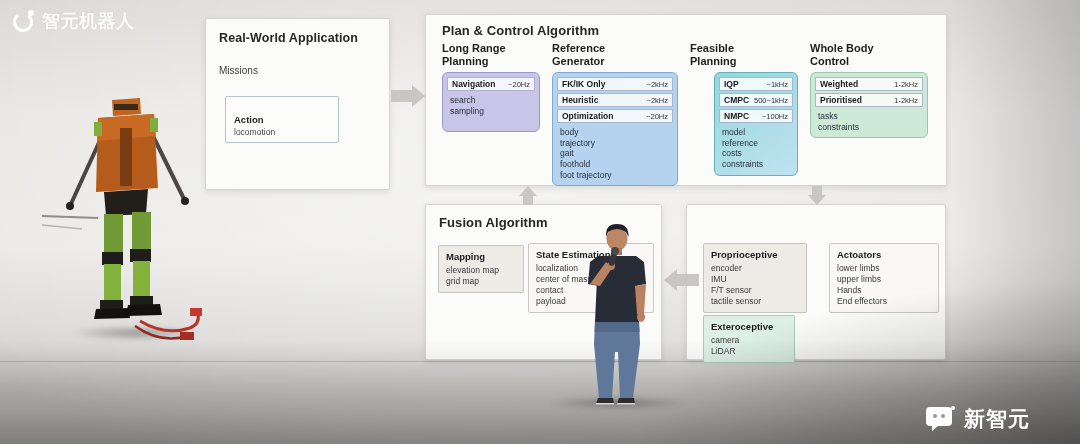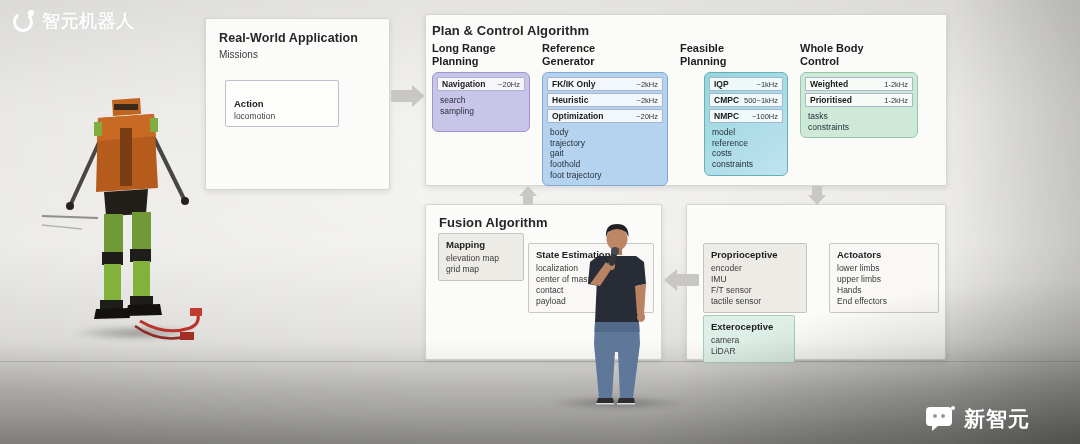--- a/index.html
+++ b/index.html
@@ -16,28 +16,28 @@
   .shade-corner{position:absolute;right:0;bottom:0;width:460px;height:170px;
     background:radial-gradient(ellipse at 100% 100%,rgba(25,25,23,0.38),rgba(0,0,0,0) 68%);}
 
   .panel{position:absolute;background:#fbfbf9;border:1px solid #d6d5d1;border-radius:2px;
     box-shadow:0 2px 6px rgba(0,0,0,0.10);box-sizing:border-box;}
   .panel-title{font-size:13px;font-weight:bold;color:#262626;letter-spacing:0.1px;white-space:nowrap;}
 
   
   .p-real{left:205px;top:18px;width:185px;height:172px;padding:12px 13px;}
   .p-real .panel-title{font-size:12.5px;}
-  .p-sub{font-size:10px;color:#3c3c3c;margin-top:4px;}
+  .p-sub{font-size:10px;color:#3c3c3c;margin-top:20px;}
   .action-box{margin:20px 0 0 6px;width:96px;background:#fdfdfc;border:1px solid #b9c2cc;
     border-radius:2px;padding:5px 8px;}
   .action-label{font-size:9.5px;font-weight:bold;color:#222;margin-top:12px;}
   .action-item{font-size:8.5px;color:#444;margin-top:2px;}
 
   
-  .p-plan{left:425px;top:14px;width:522px;height:172px;padding:8px 6px;}
+  .p-plan{left:425px;top:14px;width:522px;height:172px;padding:8px 16px;}
   .cols{display:flex;gap:12px;margin-top:4px;}
   .col{box-sizing:border-box;}
   .col-header{font-size:11px;font-weight:bold;color:#1d1d1d;line-height:1.2;height:24px;
     margin-bottom:6px;max-width:78px;}
   .group{border-radius:6px;padding:4px;box-sizing:border-box;}
   .g-purple{background:#c9c5e8;border:1px solid #9d97cf;min-height:60px;}
   .g-blue{background:#b5d3ee;border:1px solid #7fa9d4;}
   .g-teal{background:linear-gradient(145deg,#96d7da 0%,#bfe2f1 100%);border:1px solid #66b0ba;margin-left:24px;}
   .g-green{background:#cfe9d9;border:1px solid #99c6ab;}
   .strip{display:flex;justify-content:space-between;align-items:center;
@@ -51,21 +51,21 @@
   
   .p-fusion{left:425px;top:204px;width:237px;height:156px;}
   .p-hard{left:686px;top:204px;width:260px;height:156px;}
   .p-fusion .panel-title,.p-hard .panel-title{position:absolute;left:13px;top:10px;}
   .sbox{position:absolute;border-radius:2px;padding:5px 7px;box-sizing:border-box;}
   .sbox-title{font-size:9.5px;font-weight:bold;color:#1d1d1d;margin-bottom:3px;}
   .sbox-item{font-size:8.5px;color:#3a3a3a;line-height:1.3;}
   .b-gray{background:#edebe6;border:1px solid #c6c4bf;}
   .b-white{background:#f9f8f6;border:1px solid #c9c7c2;}
   .b-teal{background:#ddefe7;border:1px solid #a9cdbc;}
-  .box-mapping{left:12px;top:28px;width:86px;}
+  .box-mapping{left:12px;top:40px;width:86px;}
   .box-state{left:102px;top:38px;width:126px;}
   .box-proprio{left:16px;top:38px;width:104px;}
   .box-extero{left:16px;top:110px;width:92px;}
   .box-act{left:142px;top:38px;width:110px;}
 
   
   .arrow{position:absolute;}
   .abar{position:absolute;background:#c8c7c3;}
   .ahead{position:absolute;width:0;height:0;}
 

